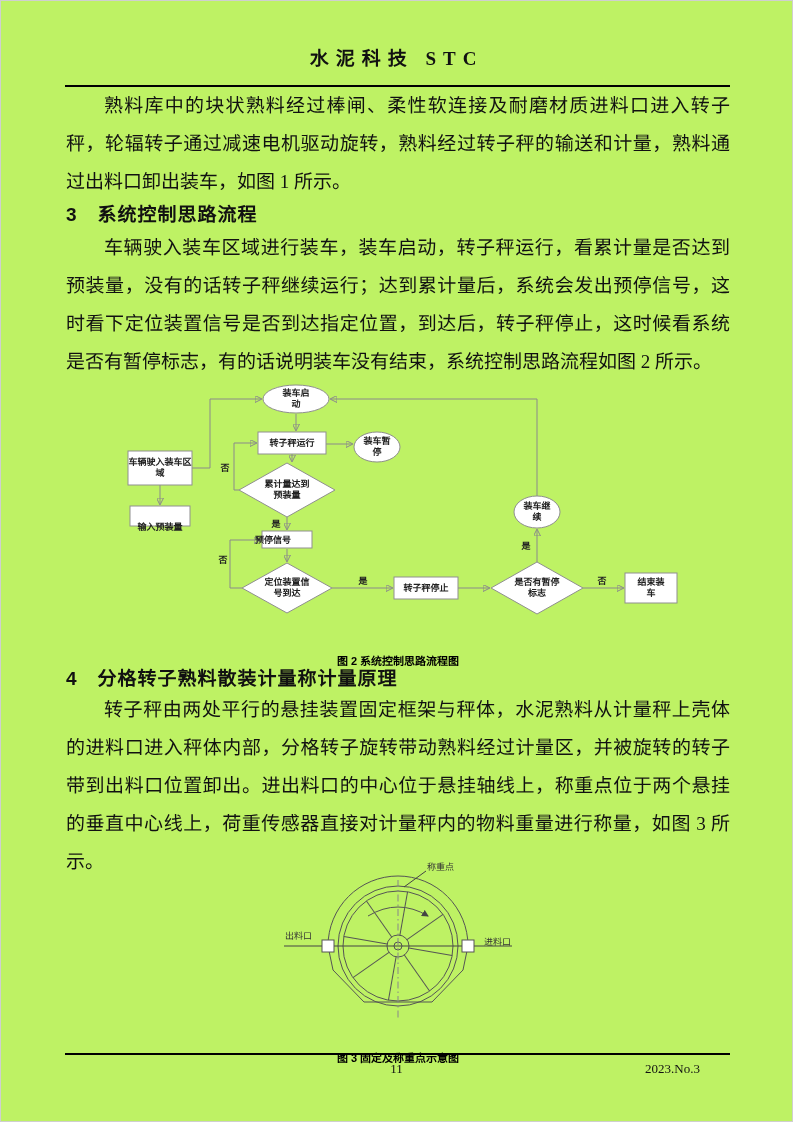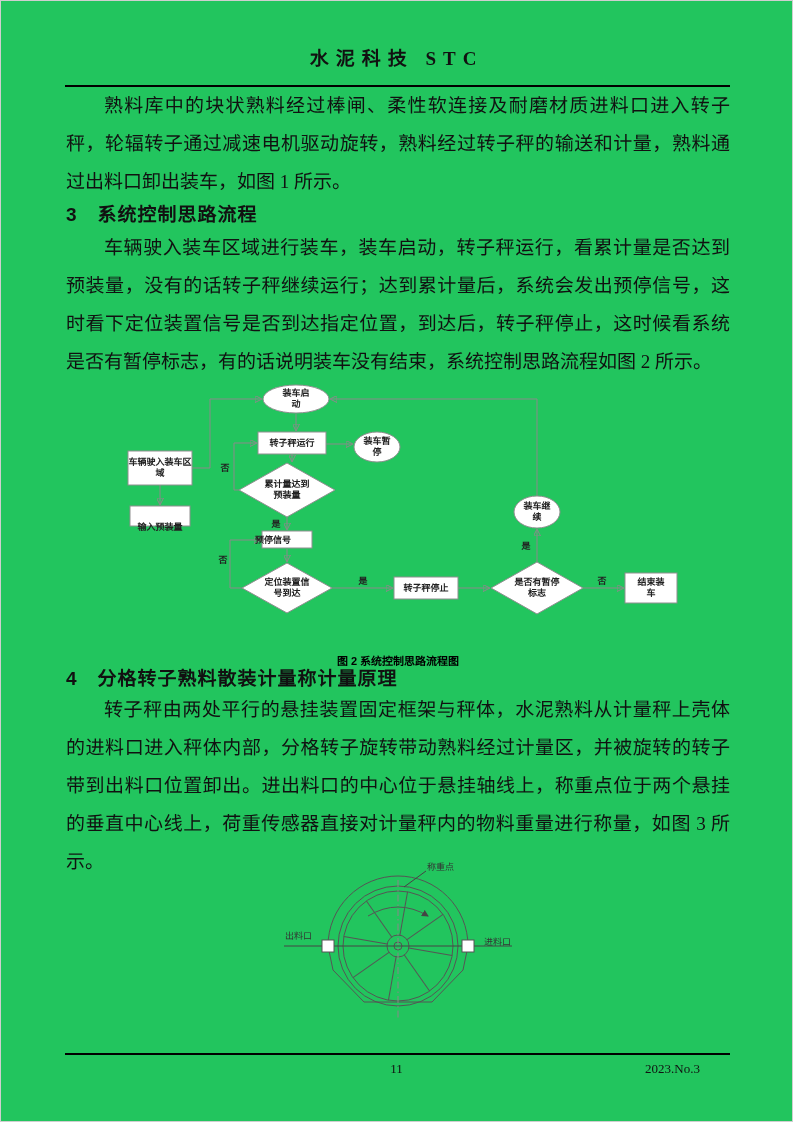--- a/index.html
+++ b/index.html
@@ -1,20 +1,20 @@
 <!DOCTYPE html>
 <html lang="zh-CN"><head>
 <meta charset="utf-8">
 <title>水泥科技 STC - p.11</title>
 <style>
   * { margin:0; padding:0; box-sizing:border-box; }
   html,body { background:#ffffff; }
   .page {
     position:relative; width:793px; height:1122px; margin:0 auto;
-    background:#22c55e; color:#111; overflow:hidden;
+    background:#bef264; color:#111; overflow:hidden;
     border:1px solid #cfcfcf;
     font-family:"Liberation Serif","DejaVu Serif",serif;
   }
   .header-title {
     position:absolute; top:42px; left:0; width:100%;
     text-align:center; font-size:19px; font-weight:bold; letter-spacing:7px;
   }
   .header-rule { position:absolute; top:84px; left:64px; right:62px; border-top:2px solid #000; }
   .para {
     position:absolute; left:65px; width:664px;
@@ -171,19 +171,20 @@
           <rect x="234" y="82" width="12" height="12" fill="#fff"></rect>
           <line x1="170" y1="22" x2="170" y2="162" stroke="#888" stroke-dasharray="7 3 1.5 3"></line>
           <path d="M140 58 Q170 40 200 58" marker-end="url(#arr2)"></path>
           <line x1="198" y1="13" x2="176" y2="29" stroke="#444"></line>
         </g>
       </svg>
       <div class="f3-label" style="left:199px;top:2px">称重点</div>
       <div class="f3-label" style="left:57px;top:71px">出料口</div>
       <div class="f3-label" style="left:256px;top:77px">进料口</div>
     </div>
+    <figcaption class="fig-caption">图 3 固定及称重点示意图</figcaption>
   </figure>
 
   <div class="footer-rule"></div>
   <div class="page-number">11</div>
   <div class="issue">2023.No.3</div>
 
 </div>
 
 </body></html>

